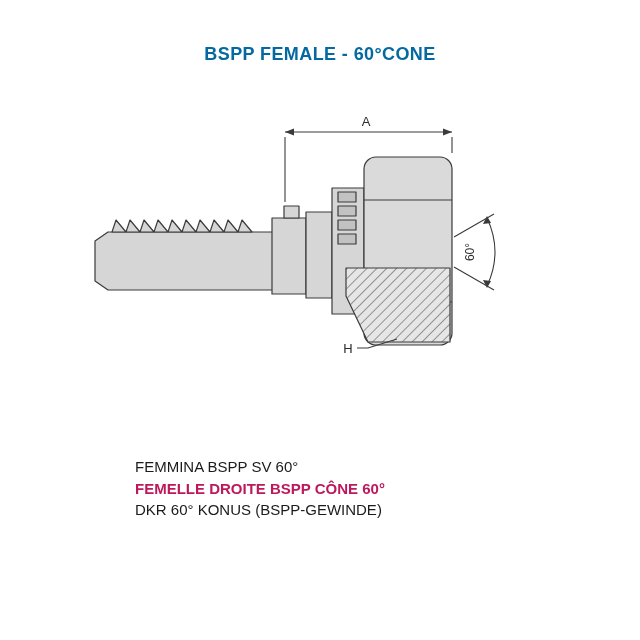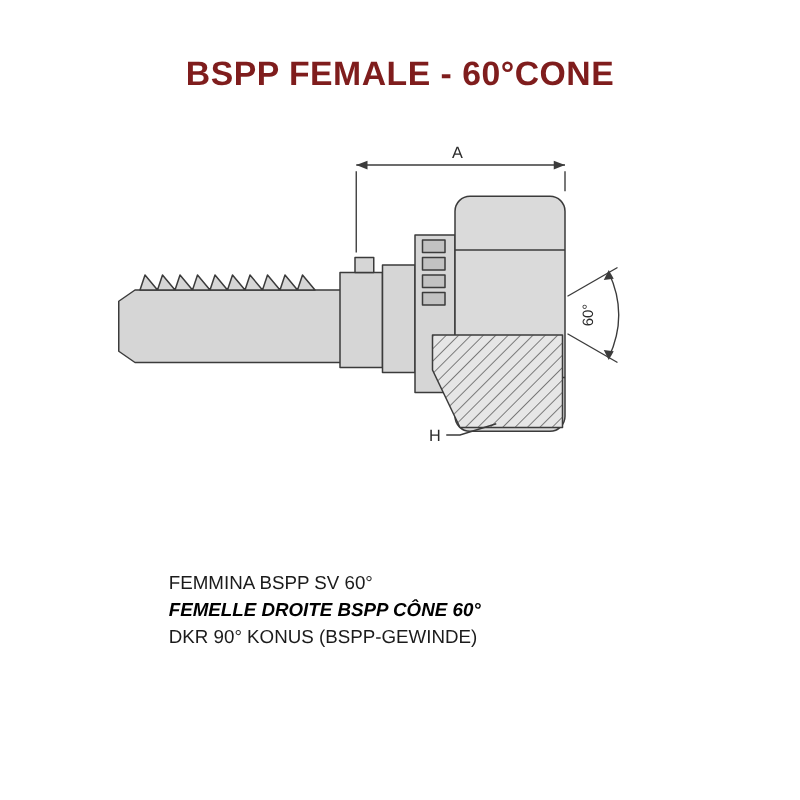--- a/index.html
+++ b/index.html
@@ -13,42 +13,42 @@
     font-family: "Liberation Sans", sans-serif;
     position: relative;
     overflow: hidden;
   }
   .page-title {
     position: absolute;
     top: 44px;
     left: 0;
     right: 0;
     text-align: center;
-    font-size: 27px;
+    font-size: 18px;
     font-weight: bold;
     letter-spacing: 0.4px;
-    color: #7f1d1d;
+    color: #0369a1;
   }
   .drawing-wrap {
     position: absolute;
     top: 100px;
     left: 0;
     width: 640px;
     height: 300px;
   }
   .descriptions {
     position: absolute;
     left: 135px;
     top: 456px;
     font-size: 15px;
     line-height: 21.5px;
     color: #1b1b1b;
     white-space: nowrap;
   }
-  .desc-line.bold { font-weight: bold; color: #000000; font-style: italic; }
+  .desc-line.bold { font-weight: bold; color: #be185d; }
   svg text {
     font-family: "Liberation Sans", sans-serif;
     fill: #2b2b2b;
   }
 </style>
 </head>
 <body>
 
 <div class="page-title">BSPP FEMALE - 60°CONE</div>
 
@@ -107,14 +107,14 @@
     <g>
       <polyline points="357,248 368,248 397,239" fill="none" stroke="#3b3b3b" stroke-width="1.1"></polyline>
     </g>
     <text x="348" y="253" text-anchor="middle" font-size="13">H</text>
   </svg>
 </div>
 
 <div class="descriptions">
   <div class="desc-line">FEMMINA BSPP SV 60°</div>
   <div class="desc-line bold">FEMELLE DROITE BSPP CÔNE 60°</div>
-  <div class="desc-line">DKR 90° KONUS (BSPP-GEWINDE)</div>
+  <div class="desc-line">DKR 60° KONUS (BSPP-GEWINDE)</div>
 </div>
 
 </body></html>

